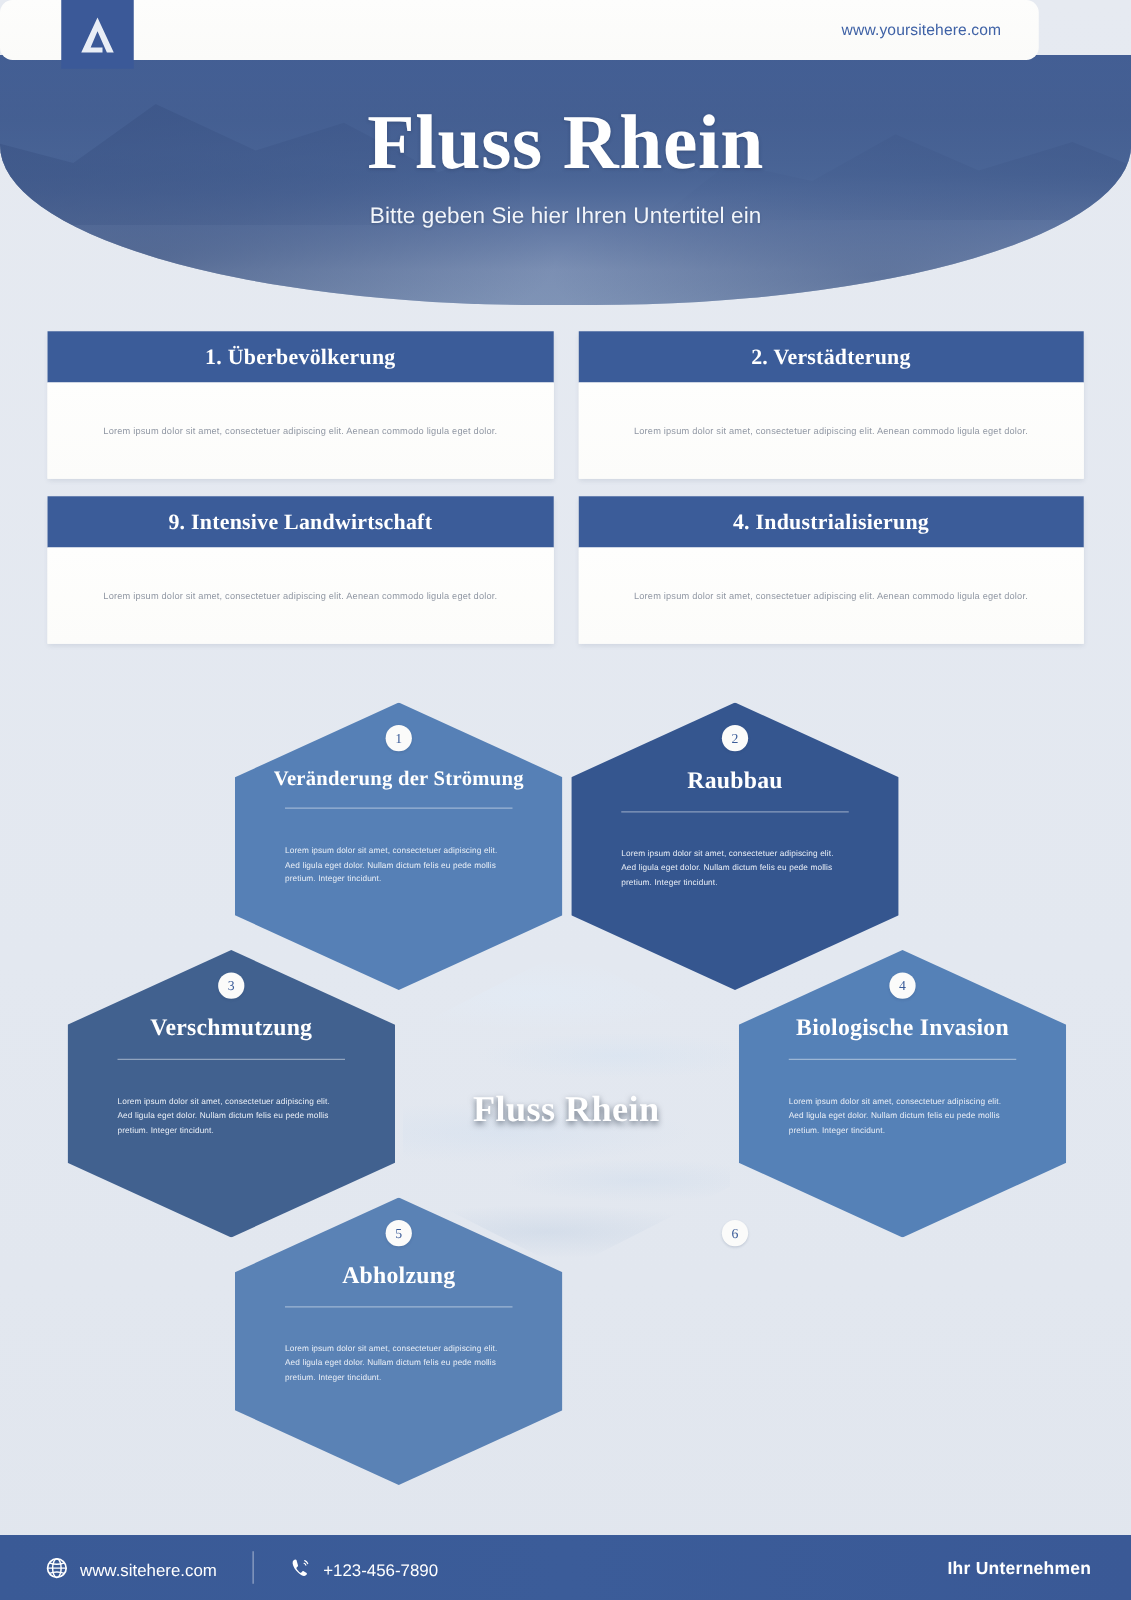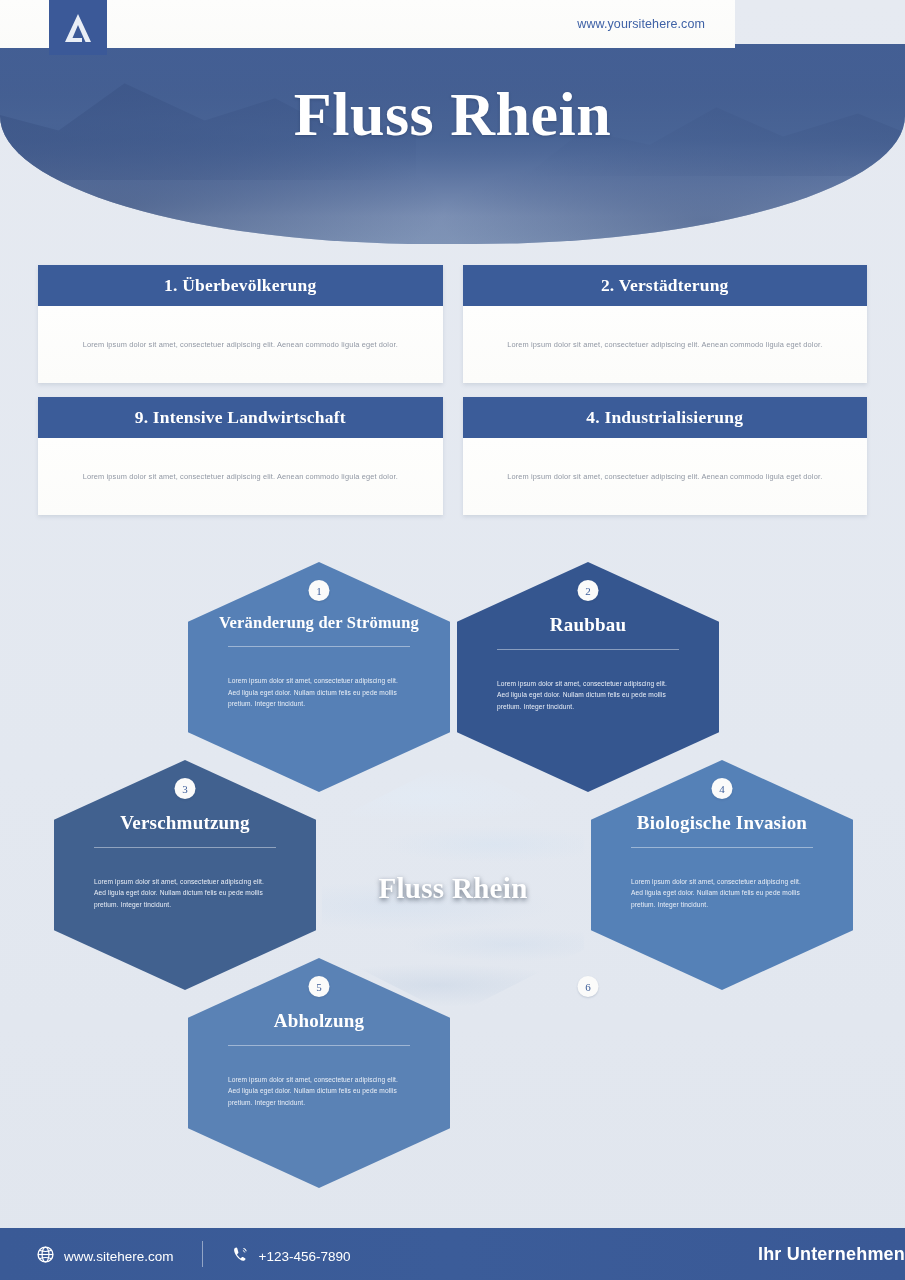--- a/index.html
+++ b/index.html
@@ -7,23 +7,24 @@
   body {
     background:#e5e9f0;
     font-family:"Liberation Sans", sans-serif;
     position:relative;
     overflow:hidden;
   }
   .page { position:relative; width:905px; height:1280px; background:linear-gradient(180deg,#e6eaf1 0%,#e3e8f0 60%,#e1e6ee 100%); }
 
   
   .topbar {
-    position:absolute; left:0; top:0; width:735px; height:48px;
+    position:absolute; left:0; top:0; width:831px; height:48px;
     background:linear-gradient(180deg,#fdfdfc 0%,#fbfbf9 100%);
     z-index:6;
+    border-radius:10px;
   }
   .logo-box {
     position:absolute; left:49px; top:0; width:58px; height:55px;
     background:#3b5998; display:flex; align-items:center; justify-content:center;
     z-index:7;
   }
   .logo-glyph { display:block; }
   .site-url {
     position:absolute; right:30px; top:17px;
     font-size:12.5px; color:#3f62a6; letter-spacing:.1px;
@@ -160,22 +161,22 @@
   
   .footer {
     position:absolute; left:0; bottom:0; width:905px; height:52px;
     background:linear-gradient(90deg,#3a5a96 0%,#3b5c99 50%,#3a5996 100%);
     display:flex; align-items:center; z-index:6;
   }
   .f-item { display:flex; align-items:flex-end; gap:9px; color:#ffffff; font-size:13.5px; }
   .f-left { margin-left:36px; }
   .f-divider { width:1px; height:26px; background:rgba(255,255,255,.45); margin:0 28px; }
   .f-company {
-    margin-left:auto; 
-    font-size:18px; font-weight:700; color:#ffffff; letter-spacing:.2px;text-align:right;
+    margin-left:auto; margin-right:32px;
+    font-size:14px; font-weight:700; color:#ffffff; letter-spacing:.2px;text-align:right;
   }
   .ficon { width:19px; height:19px; flex:none; }
 </style>
 </head>
 <body>
 
 <div class="page">
 
   <div class="topbar">
     <a class="site-url">www.yoursitehere.com</a>
@@ -187,20 +188,21 @@
   </div>
 
   <div class="hero">
     <div class="hero-photo">
       <div class="hero-mount"></div>
       <div class="hero-mount2"></div>
     </div>
     <div class="hero-tint"></div>
     <div class="hero-inner">
       <div class="hero-title">Fluss Rhein</div>
+      <div class="hero-sub">Bitte geben Sie hier Ihren Untertitel ein</div>
     </div>
   </div>
 
   <div class="cards">
     <div class="card-row">
       <div class="card">
         <div class="card-head">
           <div class="card-title">1. Überbevölkerung</div>
         </div>
         <div class="card-body">

